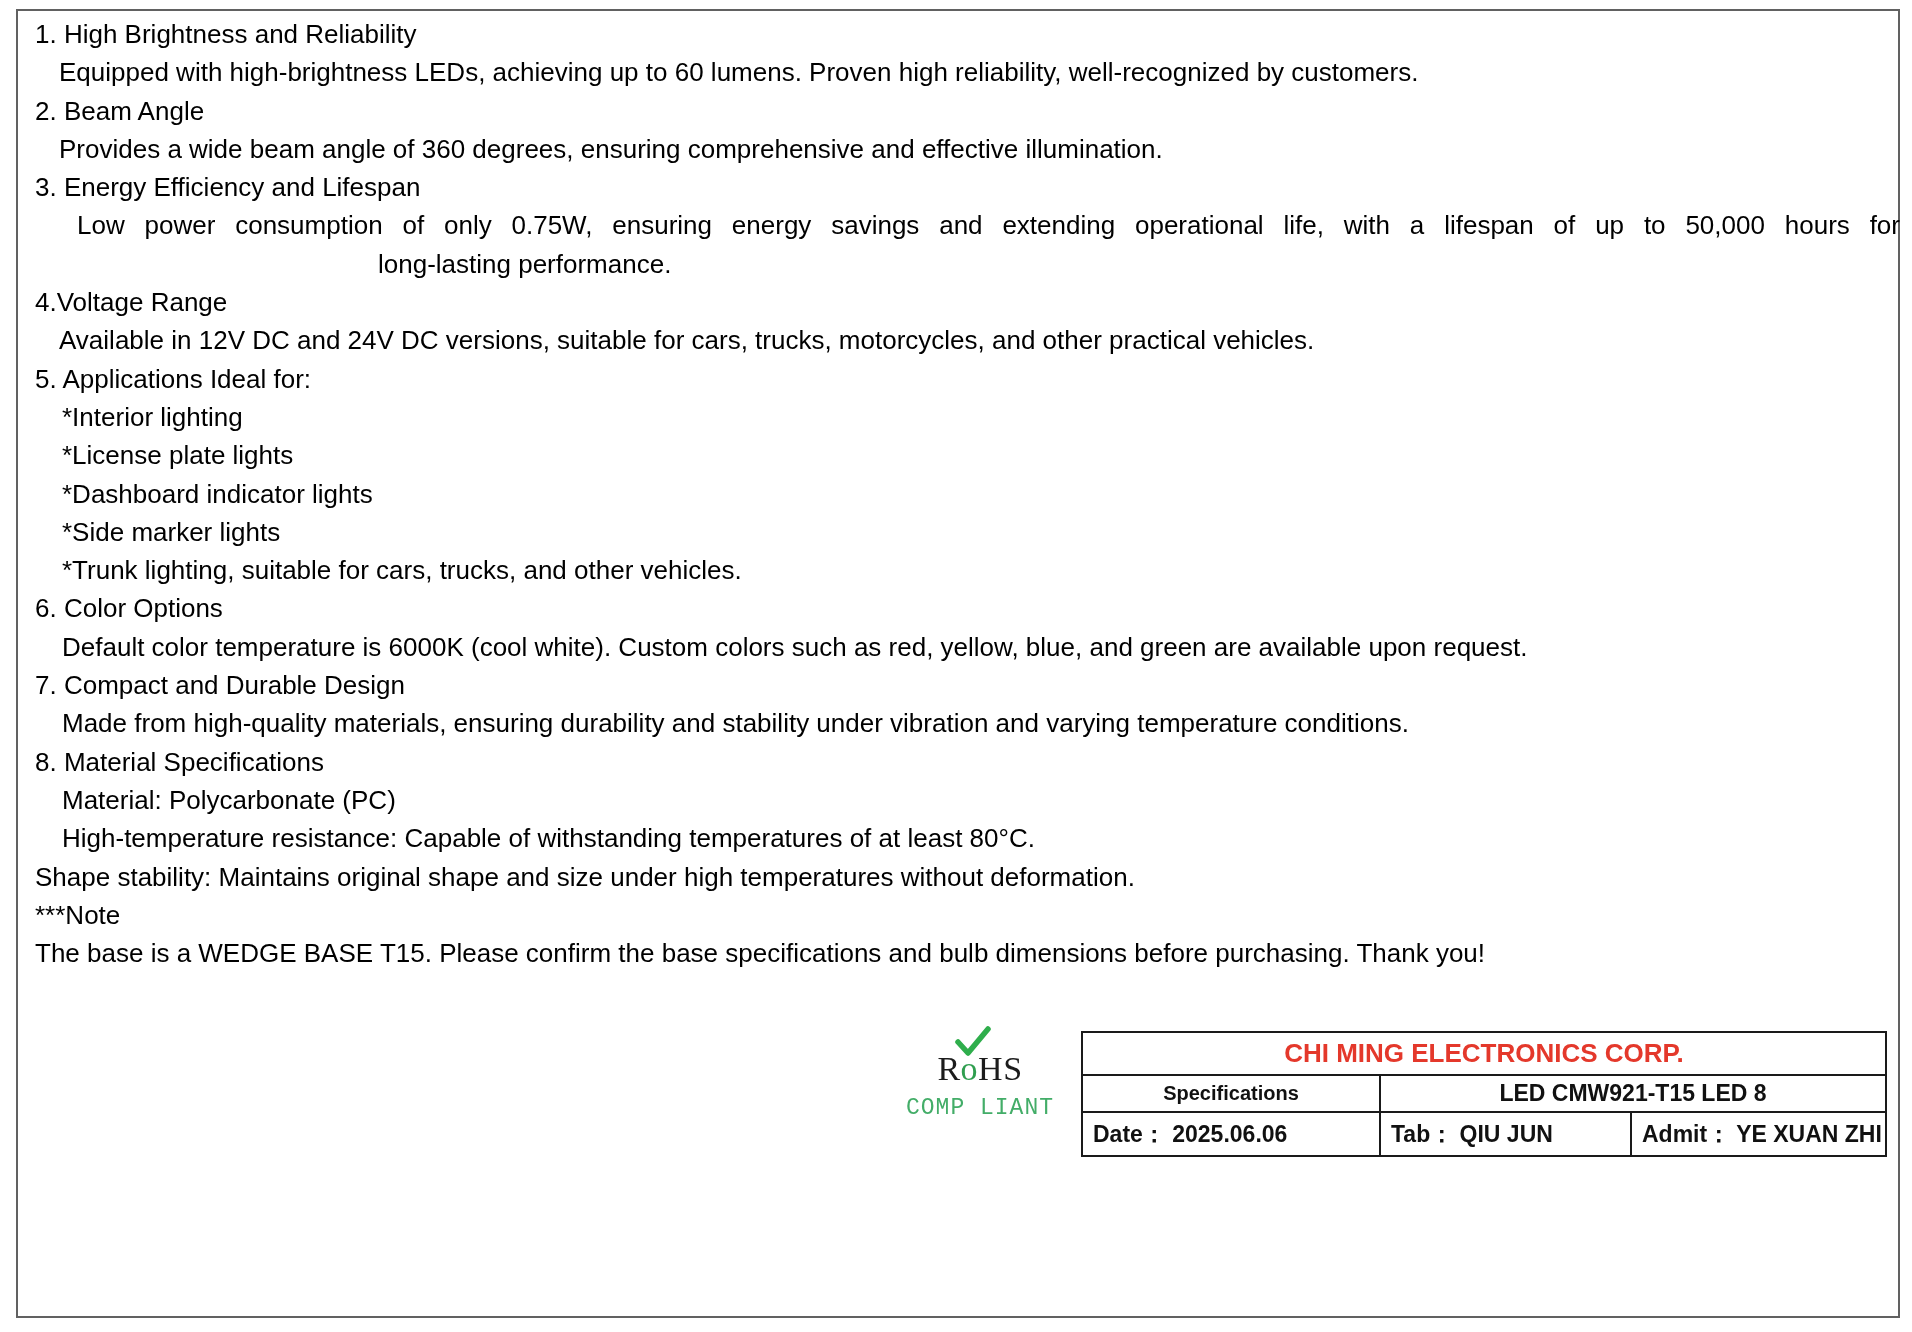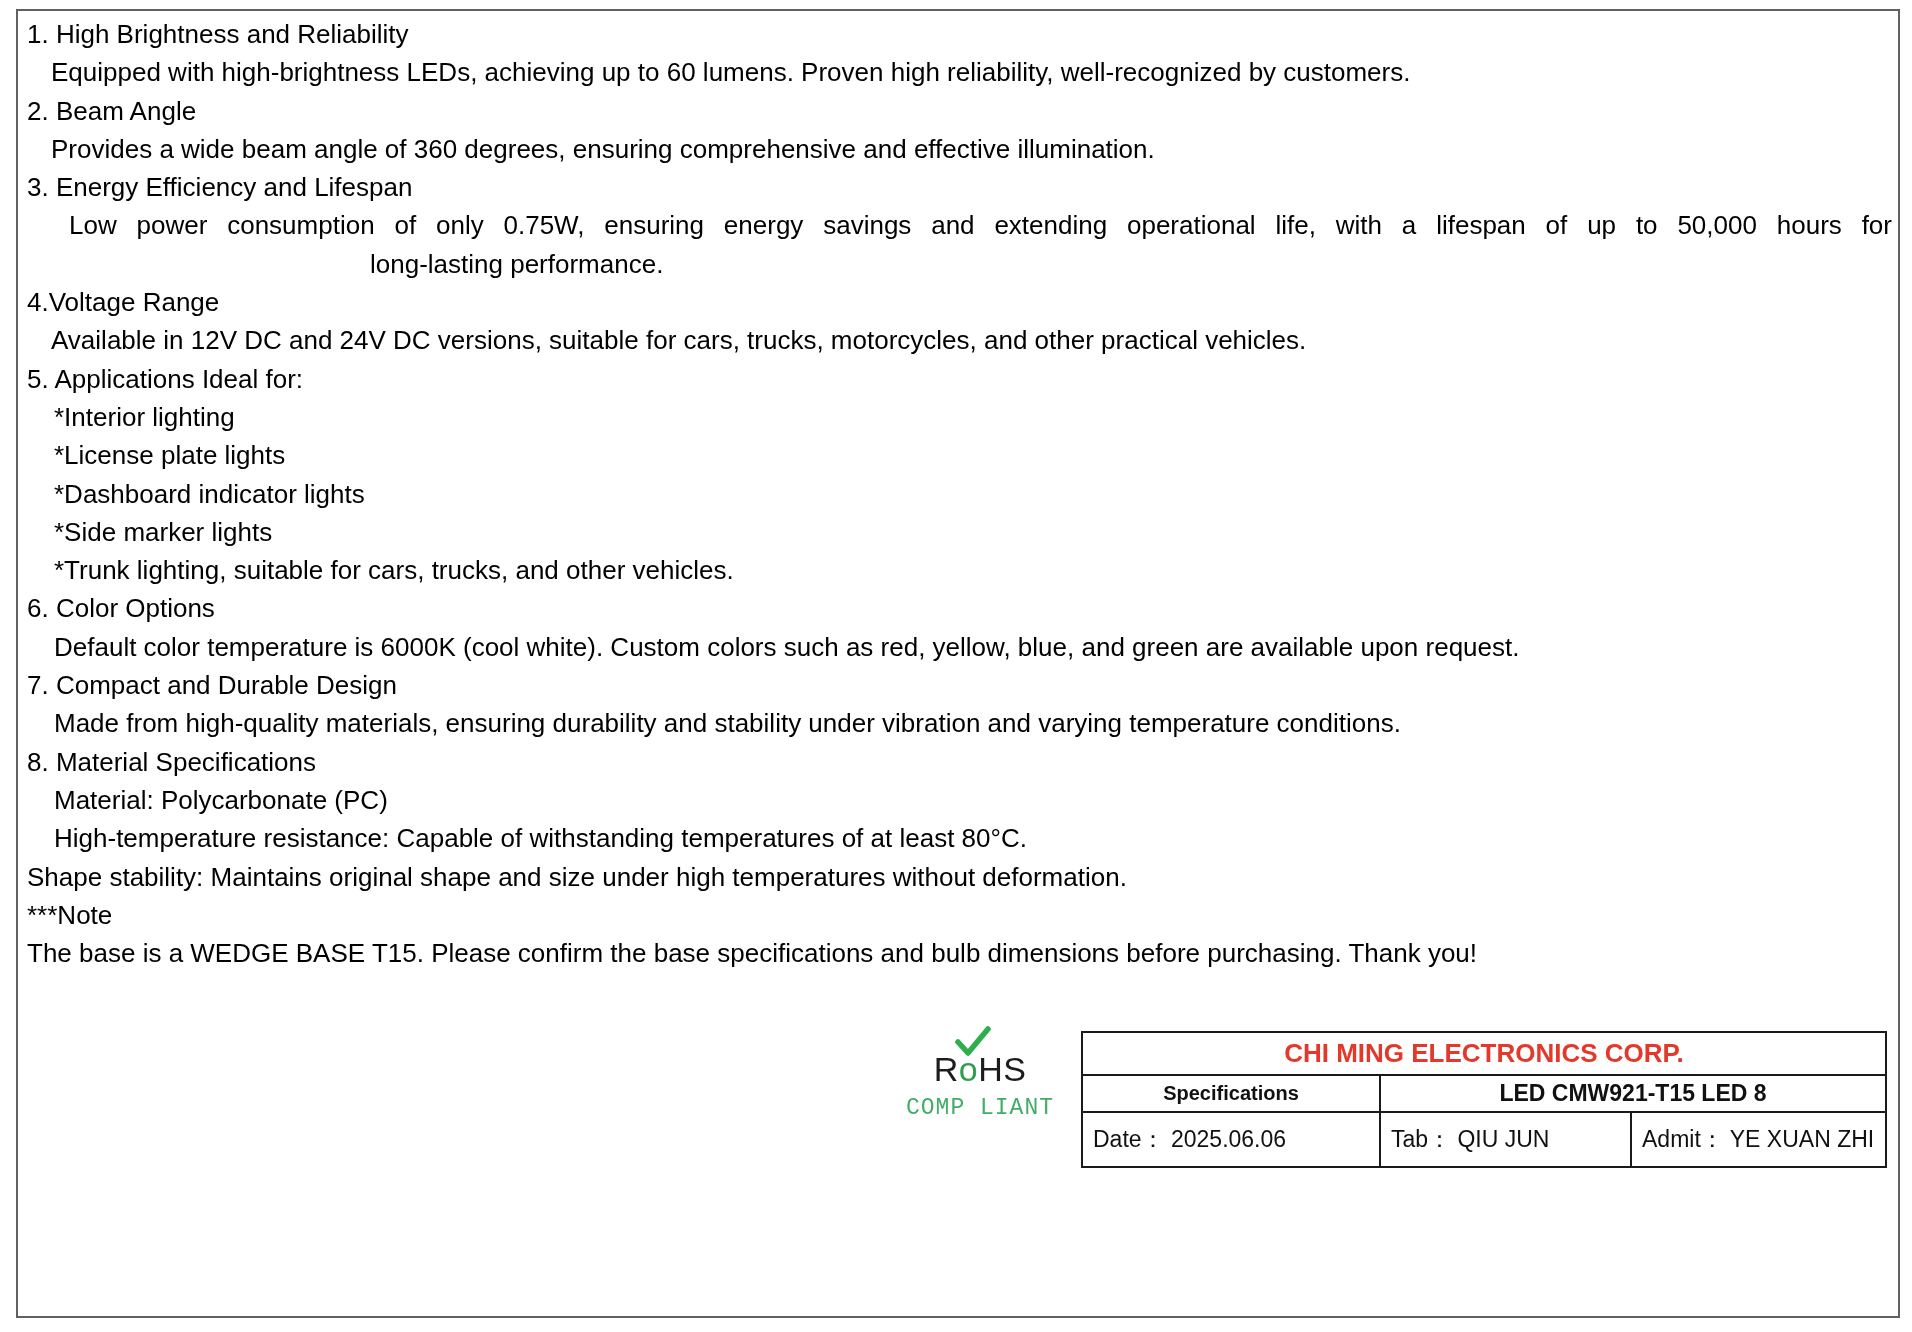--- a/index.html
+++ b/index.html
@@ -24,21 +24,21 @@
   .frame{
     position:absolute;
     left:16px;top:9px;
     width:1884px;height:1309px;
     border:2px solid var(--frame-gray);
     background:#ffffff;
   }
   
   .features{
     position:absolute;
-    left:9px;              
+    left:17px;              
     top:4px;
     width:1865px;
     font-size:26px;
     line-height:38.3px;
     color:var(--text-black);
   }
   .features .line{white-space:nowrap;}
   .features .line.h{margin-left:0;}
   .features .line.p{margin-left:24px;}
   .features .line.s{margin-left:27px;}
@@ -57,21 +57,21 @@
     text-align:center;
   }
   .rohs .check{
     position:absolute;
     left:50px;top:0px;
     width:36px;height:30px;
   }
   .rohs .word{
     position:absolute;
     left:0;top:24px;width:150px;
-    font-family:Liberation Sans, sans-serif;
+    font-family:Liberation Serif, serif;
     font-size:34px;
     color:#1c1c1c;
     letter-spacing:0.5px;
   }
   .rohs .word .o{color:var(--o-green);}
   .rohs .compliant{
     position:absolute;
     left:0;top:69px;width:150px;
     font-family:"Liberation Mono",monospace;
     font-size:23px;
@@ -107,25 +107,25 @@
     color:#111;
   }
   .spec .model{
     height:37px;
     text-align:center;
     font-size:23px;
     font-weight:700;
     color:#111;
   }
   .spec .meta{
-    height:55px;
+    height:44px;
     text-align:left;
     padding-left:10px;
     font-size:23px;
-    font-weight:400;
+    font-weight:700;
     color:#111;
     white-space:nowrap;
     border-radius:21px;
   }
 </style>
 </head>
 <body>
 
 <div class="page">
   <div class="frame">

